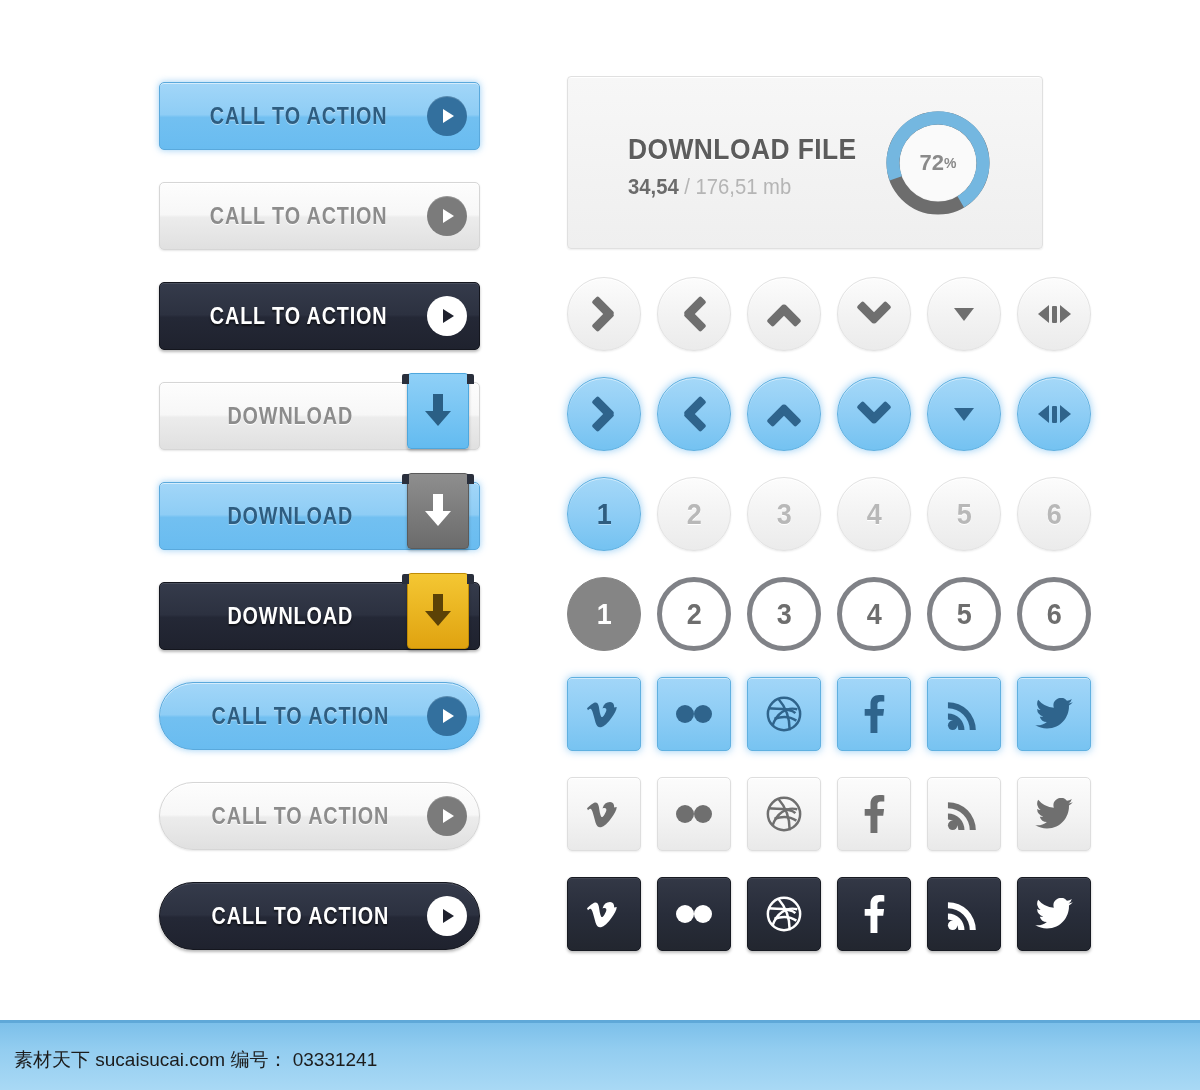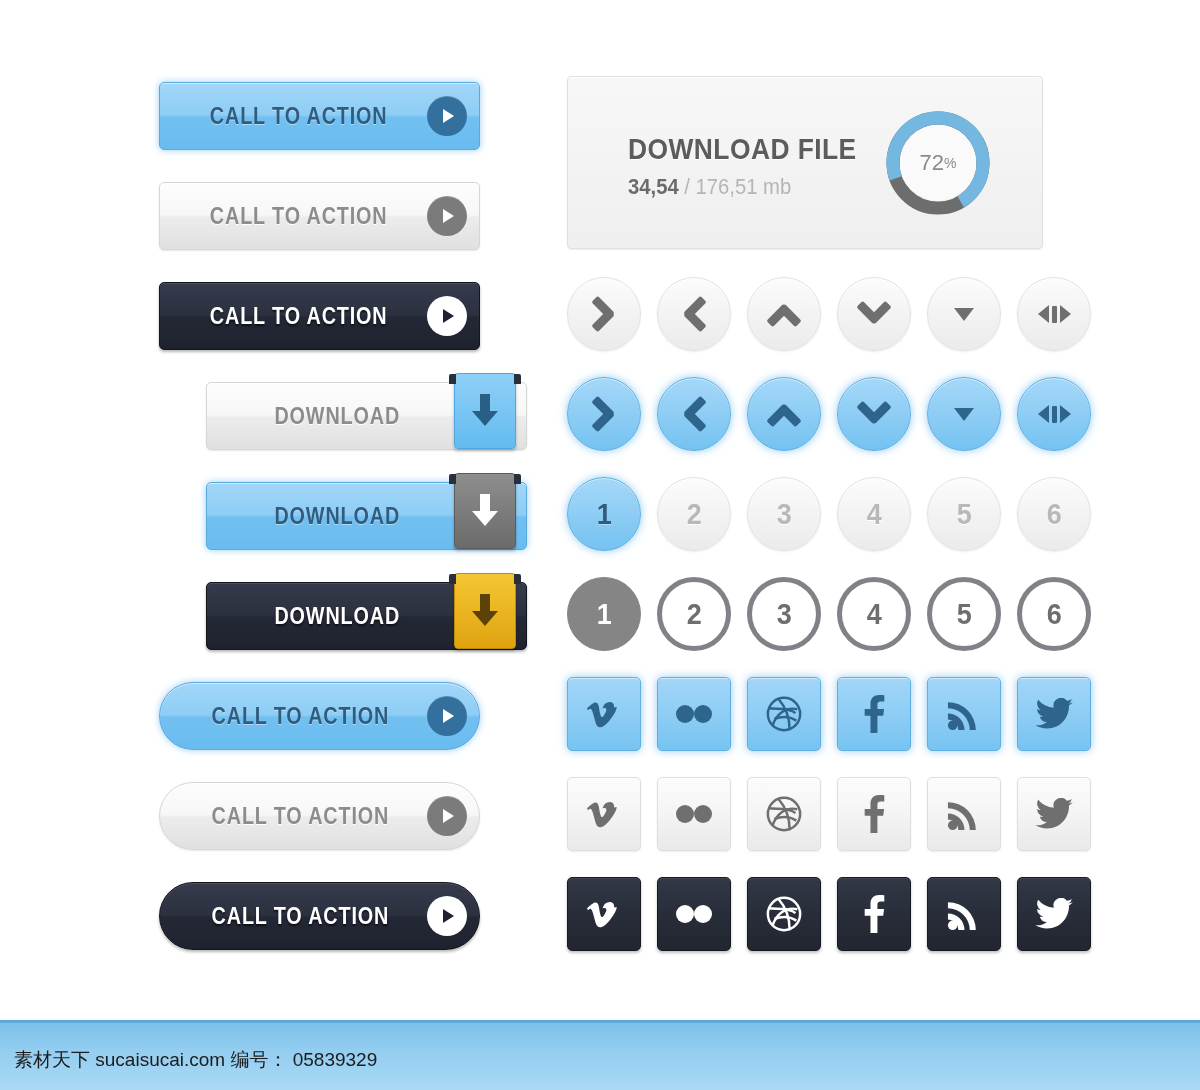--- a/index.html
+++ b/index.html
@@ -66,21 +66,21 @@
     margin-left:3px;
   }
   .pc-blue { background:#33709e; box-shadow:inset 0 1px 0 rgba(255,255,255,.18); }
   .pc-blue .tri { border-color:transparent transparent transparent #ffffff; }
   .pc-gray { background:#7b7b7b; box-shadow:inset 0 1px 0 rgba(255,255,255,.2); }
   .pc-gray .tri { border-color:transparent transparent transparent #ffffff; }
   .pc-white { background:#ffffff; }
   .pc-white .tri { border-color:transparent transparent transparent #1f222e; }
 
   
-  .btn-dl { margin-bottom:32px;margin-left:47px; }
+  .btn-dl { margin-bottom:32px; }
   .btn-dl .label { padding-left:0; padding-right:68px; }
   .ribbon {
     position:absolute; right:10px; top:-10px; width:62px; height:76px;
     border-radius:4px 4px 4px 4px;
     display:flex; align-items:center; justify-content:center;
     box-shadow:0 2px 3px rgba(0,0,0,.25);
   }
   .ribbon::before, .ribbon::after {
     content:""; position:absolute; top:0; width:7px; height:10px; background:#2a2f3c;
   }
@@ -117,21 +117,21 @@
     text-shadow:0 1px 0 #ffffff; white-space:nowrap;
   }
   .panel-sub { margin-top:8px; font-size:22px; white-space:nowrap;
     transform:scaleX(0.92); transform-origin:left center; }
   .panel-sub .done { color:#6b6b6b; font-weight:bold; }
   .panel-sub .total { color:#b5b5b5; }
   .donut { position:absolute; left:318px; top:34px; width:104px; height:104px; }
   .donut .pct {
     position:absolute; left:0; top:0; width:104px; height:104px;
     display:flex; align-items:center; justify-content:center;
-    font-size:22px; color:#8a8a8a; font-weight:normal; letter-spacing:0;
+    font-size:22px; color:#8a8a8a; font-weight:bold; letter-spacing:0;
   }
   .donut .pct sup { font-size:14px; }
 
   
   .row { display:flex; gap:16px; margin-bottom:26px; }
   .circ {
     width:74px; height:74px; border-radius:50%;
     display:flex; align-items:center; justify-content:center;
     cursor:pointer; user-select:none; flex:0 0 auto;
   }
@@ -612,14 +612,14 @@
             <svg width="38" height="32" viewBox="0 0 40 34">
               <path fill="#ffffff" d="M40 4.6c-1.45.65-3 1.08-4.63 1.28A8.1 8.1 0 0 0 38.91.93a16.2 16.2 0 0 1-5.13 1.96A8.08 8.08 0 0 0 19.8 10.3 22.9 22.9 0 0 1 3.2 1.88a8.08 8.08 0 0 0 2.5 10.78 8 8 0 0 1-3.65-1.01v.1a8.08 8.08 0 0 0 6.48 7.92 8.1 8.1 0 0 1-3.64.14 8.09 8.09 0 0 0 7.55 5.6A16.2 16.2 0 0 1 0 28.76a22.86 22.86 0 0 0 12.58 3.69c15.09 0 23.34-12.5 23.34-23.34l-.03-1.06A16.6 16.6 0 0 0 40 4.6z"></path>
             </svg>
           </span>
         </div>
       </div>
   </div>
 </div>
 
 <div class="footer">
-  <div class="footer-left">素材天下 sucaisucai.com  编号： 05839329</div>
+  <div class="footer-left">素材天下 sucaisucai.com  编号： 03331241</div>
 </div>
 
 </body></html>

